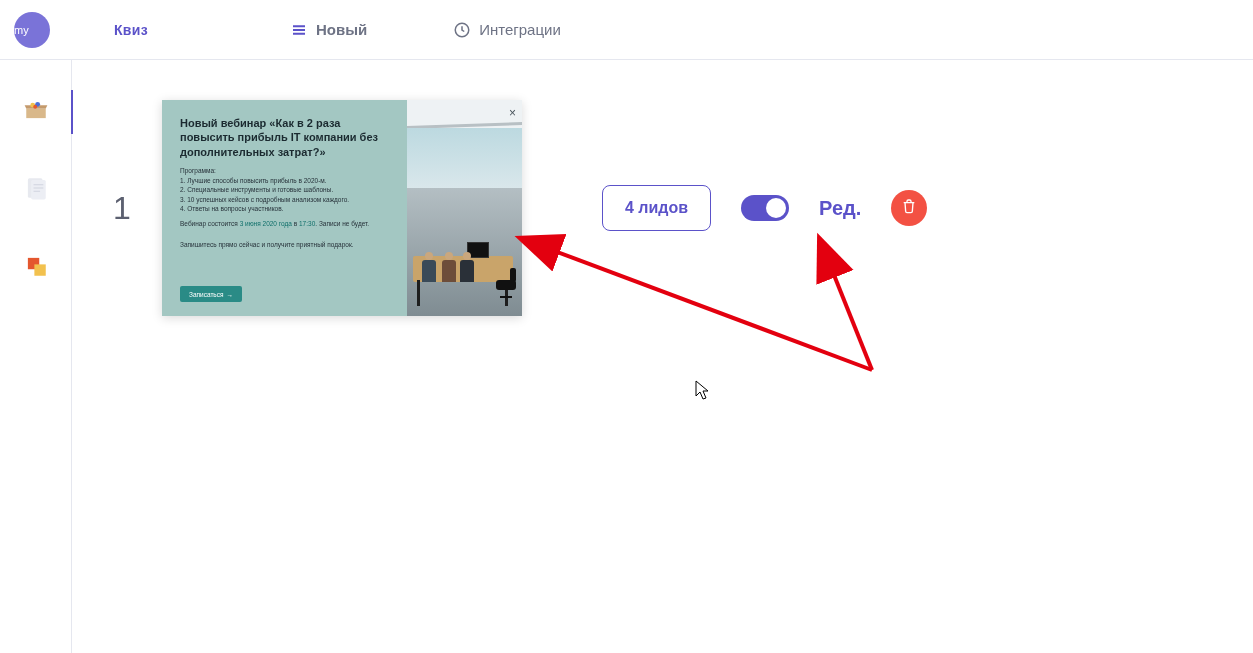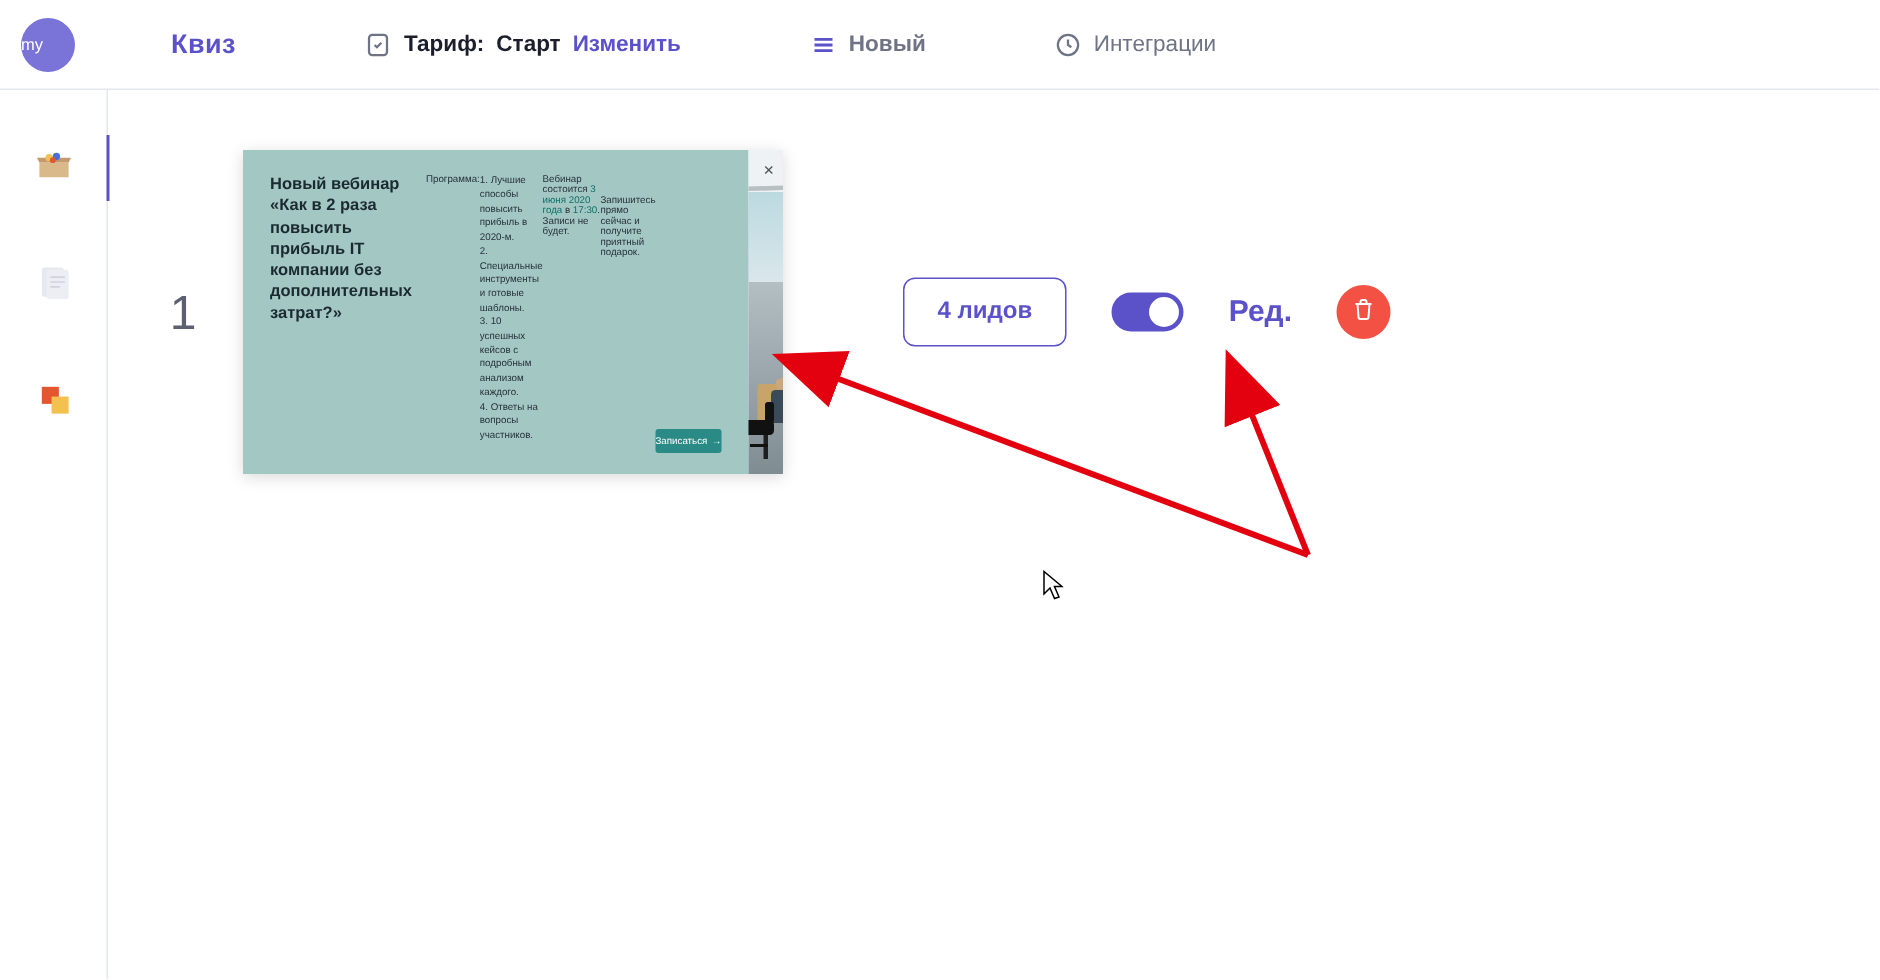--- a/index.html
+++ b/index.html
@@ -38,21 +38,21 @@
     background:var(--purple-light);
     color:#fff;
     display:flex;align-items:center;justify-content:flex-start;
     font-size:11px;font-weight:500;
     margin-right:34px;
     flex:0 0 auto;
   }
   .brand{
     color:var(--purple);
     font-weight:800;
-    font-size:18px;
+    font-size:14px;
     letter-spacing:.3px;
     flex:0 0 auto;
   }
   .hgroup{display:flex;align-items:center;gap:8px;flex:0 0 auto;}
   .hicon{width:18px;height:18px;display:inline-flex;align-items:center;justify-content:center;color:#6e7385;}
   .hgroup .lab{color:var(--dark-text);font-weight:600;}
   .hgroup .val{font-weight:800;}
   .hgroup .link{color:var(--purple);cursor:pointer;font-weight:600;}
   .hgroup.gray{color:#6e7385;}
   .spacer-sm{width:26px;}
@@ -93,21 +93,21 @@
     display:flex;
     background:#fff;
     box-shadow:0 2px 10px rgba(0,0,0,.15);
     position:relative;
   }
   .card-left{
     flex:1;
     background:var(--teal);
     padding:16px 18px 14px 18px;
     color:#27323a;
-    display:flex;flex-direction:row;
+    display:flex;flex-direction:column;
   }
   .card-title{font-size:11px;font-weight:800;line-height:1.3;margin-bottom:8px;color:#1b2a30;}
   .card-prog-label{font-size:6.5px;margin-bottom:2px;}
   .card-list{font-size:6.5px;line-height:1.45;margin-bottom:6px;}
   .card-line{font-size:6.5px;}
   .card-line .hl{color:#0f6f6a;}
   .card-note{font-size:6.5px;margin-top:14px;}
   .card-btn{
     margin-top:auto;
     width:62px;height:16px;
@@ -187,31 +187,20 @@
 <body>
 
 <div class="header">
   <div class="avatar">
     <span>my</span>
   </div>
   <div class="brand">Квиз</div>
 
   <div class="spacer-sm"></div>
 
-  <div class="hgroup">
-    <span class="hicon">
-      <svg viewBox="0 0 24 24" fill="none" stroke="currentColor" stroke-width="2">
-          <rect x="4" y="3" width="16" height="18" rx="3"></rect>
-          <path d="M9 12l2 2 4-4"></path>
-        </svg>
-    </span>
-    <span class="lab">Тариф:</span>
-    <span class="val">Старт</span>
-    <span class="link">Изменить</span>
-  </div>
 
   <div class="spacer-sm"></div>
 
   <div class="hgroup">
     <span class="hicon" style="color:var(--purple);">
       <svg viewBox="0 0 24 24" fill="none" stroke="currentColor" stroke-width="2.5">
           <path d="M4 7h16M4 12h16M4 17h16"></path>
         </svg>
     </span>
     <span style="color:#6e7385;font-weight:600;">Новый</span>

